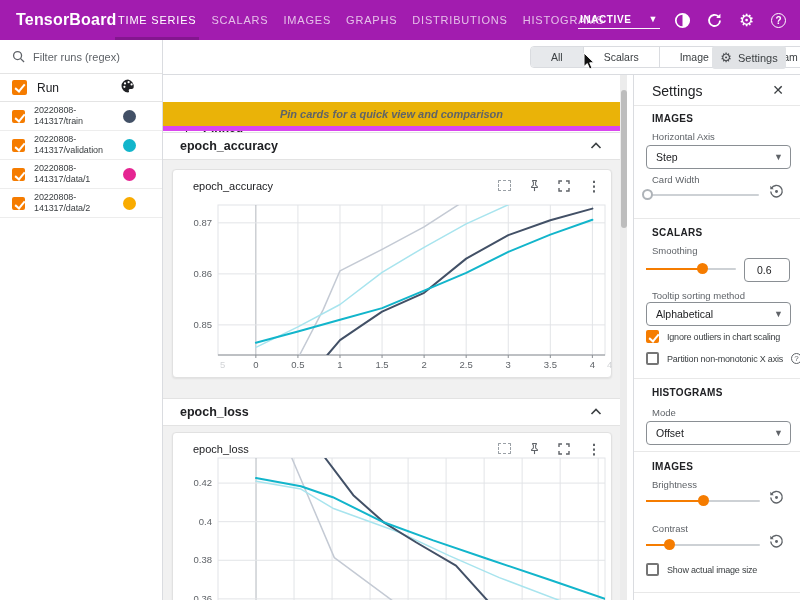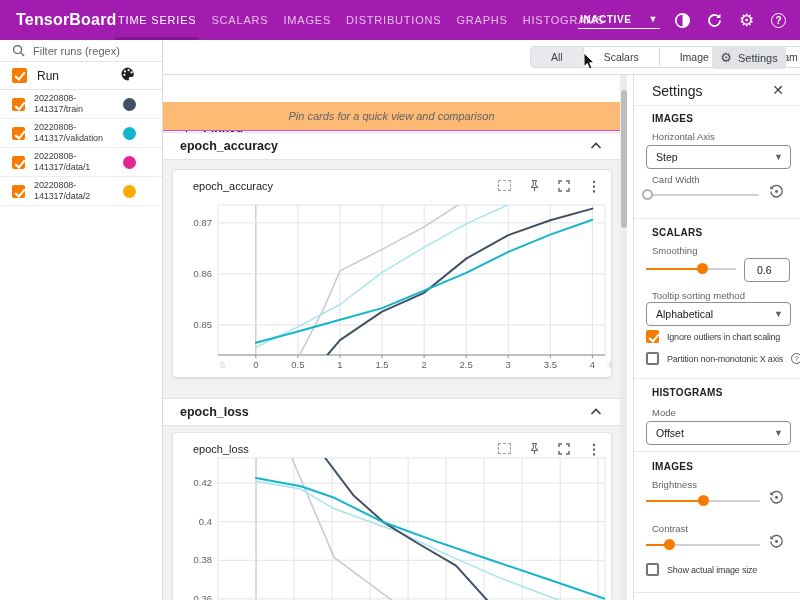--- a/index.html
+++ b/index.html
@@ -17,21 +17,21 @@
   .tab.selected::after { content:""; position:absolute; left:-3px; right:-3px; bottom:0; height:3px; background:rgba(0,0,0,.18); }
   .header-right { position:absolute; right:12px; top:0; height:40px; display:flex; align-items:center; gap:13px; }
   .inactive-select { display:flex; align-items:center; justify-content:space-between; width:82px; border-bottom:1px solid rgba(255,255,255,.95); padding:2px 2px 3px 2px; font-size:10px; font-weight:600; letter-spacing:.6px; cursor:pointer; }
   .inactive-caret { font-size:9px; }
   .hicon { width:19px; height:19px; display:flex; align-items:center; justify-content:center; cursor:pointer; }
   .gear-glyph { font-size:17px; line-height:1; color:#fff; }
   .help-circle { width:15px; height:15px; border:1.5px solid #fff; border-radius:50%; font-size:10px; font-weight:700; display:flex; align-items:center; justify-content:center; }
 
   
   #sidebar { position:absolute; left:0; top:40px; width:163px; bottom:0; background:#fff; border-right:1px solid #dadce0; z-index:10; }
-  .sb-search { height:22px; border-bottom:1px solid #e4e4e4; display:flex; align-items:center; gap:8px; padding:0 12px; color:#5f6368; font-size:11px; }
+  .sb-search { height:34px; border-bottom:1px solid #e4e4e4; display:flex; align-items:center; gap:8px; padding:0 12px; color:#5f6368; font-size:11px; }
   .run-header { height:28px; border-bottom:1px solid #e4e4e4; display:flex; align-items:center; gap:10px; padding:0 26px 0 12px; font-size:12px; font-weight:500; }
   .run-row { height:29px; border-bottom:1px solid #ededed; display:flex; align-items:center; gap:9px; padding:0 26px 0 12px; }
   .run-label { font-size:9px; line-height:11px; letter-spacing:-.1px; color:#3c4043; }
   .run-dot { width:13px; height:13px; border-radius:50%; margin-left:auto; flex:none; }
   .cb { position:relative; border-radius:2px; flex:none; background:#fff; border:2px solid #757575; }
   .cb.checked { background:#f57c00; border-color:#f57c00; }
   .cb.sz15 { width:15px; height:15px; }
   .cb.sz13 { width:13px; height:13px; }
   .cb.checked::after { content:""; position:absolute; left:3px; top:0px; width:4px; height:8px; border-right:2px solid #fff; border-bottom:2px solid #fff; transform:rotate(40deg); }
   .palette-wrap { margin-left:auto; }
@@ -43,21 +43,21 @@
   .filter-btn { padding:0 20px; line-height:20px; font-size:10.5px; color:#3c4043; border-left:1px solid #dadce0; cursor:pointer; white-space:nowrap; }
   .filter-btn:first-child { border-left:none; }
   .filter-btn.selected { background:#e7e9ec; }
   .settings-btn { position:absolute; left:549px; top:6px; width:74px; height:23px; background:#e1e3e6; border-radius:3px; display:flex; align-items:center; justify-content:center; gap:6px; font-size:11px; font-weight:500; color:#3c4043; cursor:pointer; }
   .settings-btn .gear-glyph { color:#494c50; font-size:13px; }
 
   
   #middle { position:absolute; left:163px; top:75px; width:470px; bottom:0; background:#fff; overflow:hidden; z-index:5; }
   .cards-bg { position:absolute; left:0; width:457px; background:#f1f1f1; }
   .pinned-row { position:absolute; left:0; top:0; width:457px; height:26px; background:#fff; border-bottom:1px solid #e6e6e6; display:flex; align-items:center; gap:10px; padding-left:17px; font-size:12px; font-weight:700;margin-top:40px; }
-  .hint-band { position:absolute; left:0; top:27px; width:457px; height:29px; background:#fdba74; border-bottom:1px solid #d946ef; display:flex; align-items:center; justify-content:center; font-size:11px; font-style:italic; color:#5f6368; }
+  .hint-band { position:absolute; left:0; top:27px; width:457px; height:29px; background:#eab308; border-bottom:5px solid #d946ef; display:flex; align-items:center; justify-content:center; font-size:11px; font-style:italic; color:#5f6368;font-weight:bold; }
   .section-header { position:absolute; left:0; width:457px; height:28px; background:#fff; border-top:1px solid #e3e3e3; border-bottom:1px solid #e3e3e3; display:flex; align-items:center; padding:0 18px 0 17px; font-size:12.5px; font-weight:700; color:#202124; }
   .collapse-icon { margin-left:auto; cursor:pointer; display:flex; }
   .card { position:absolute; left:9px; width:440px; background:#fff; border:1px solid #e1e1e1; border-radius:4px; box-shadow:0 1px 2px rgba(0,0,0,.07); }
   .card-title-row { position:absolute; left:20px; right:10px; top:9px; display:flex; align-items:center; font-size:11px; color:#202124; z-index:2; }
   .card-icons { margin-left:auto; display:flex; align-items:center; gap:17px; color:#5f6368; }
   .icon-btn { display:flex; align-items:center; justify-content:center; cursor:pointer; }
   .fit-box { width:13px; height:11px; border:1px dashed #9aa0a6; border-radius:1px; }
   .kebab { font-size:14px; font-weight:700; color:#5f6368; letter-spacing:0; line-height:12px; }
   .chart-svg { position:absolute; left:0; top:0; }
   .scroll-track { position:absolute; left:457px; top:0; width:7px; bottom:0; background:#ececec; }
@@ -91,22 +91,22 @@
 <body>
 
 <div id="app">
 
   <div id="header">
     <div class="logo">TensorBoard</div>
     <div class="tabs">
       <div class="tab selected">TIME SERIES</div>
       <div class="tab">SCALARS</div>
       <div class="tab">IMAGES</div>
+      <div class="tab">GRAPHS</div>
       <div class="tab">DISTRIBUTIONS</div>
-      <div class="tab">GRAPHS</div>
       <div class="tab">HISTOGRAMS</div>
     </div>
     <div class="header-right">
       <div class="inactive-select">
         <span>INACTIVE</span>
         <span class="inactive-caret">▼</span>
       </div>
       <div class="hicon">
         <svg width="17" height="17" viewBox="0 0 16 16">
             <circle cx="8" cy="8" r="6.3" fill="none" stroke="#fff" stroke-width="1.6"></circle>

